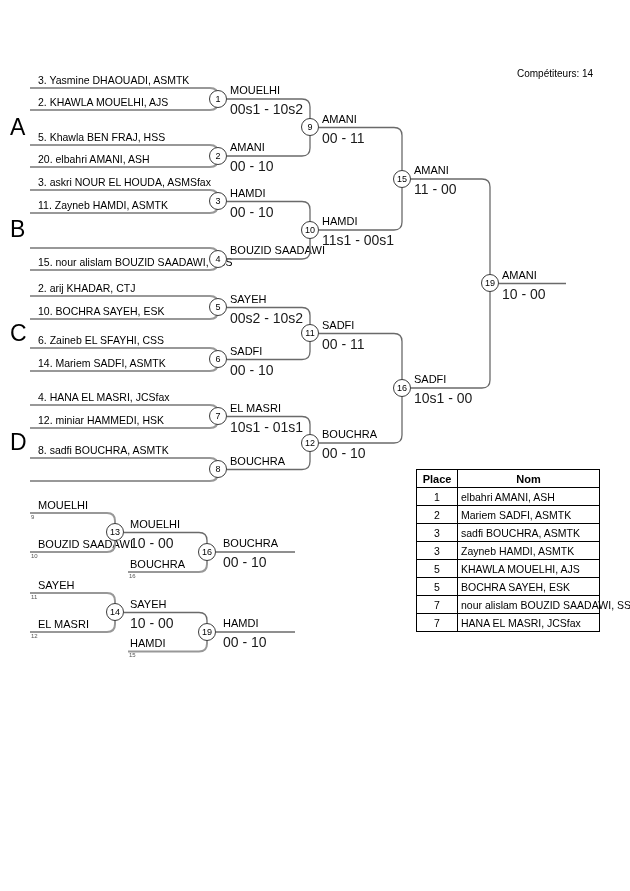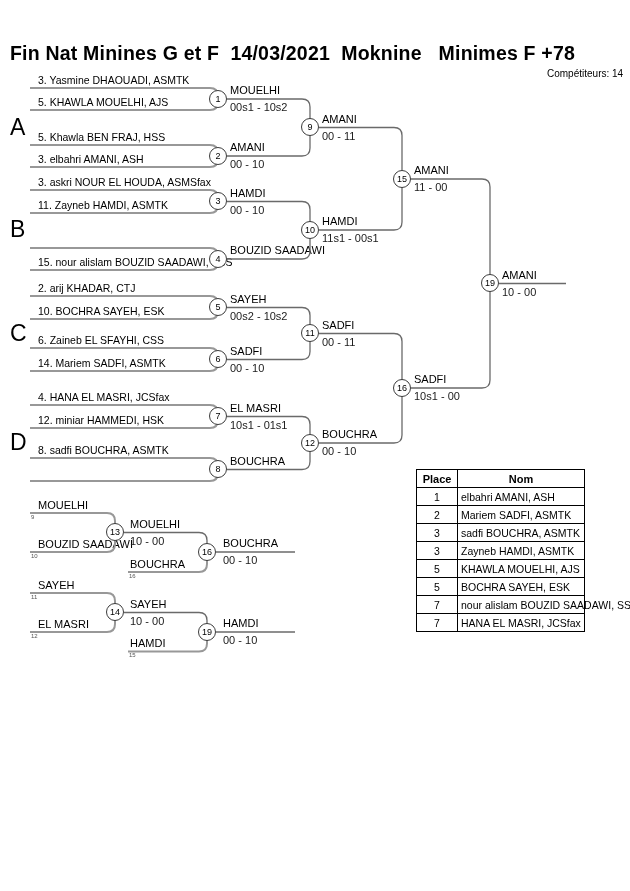--- a/index.html
+++ b/index.html
@@ -4,30 +4,30 @@
 <style>
   html,body{margin:0;padding:0;background:#fff}
   .stage{position:relative;width:630px;height:891px;background:#fff;overflow:hidden;
          font-family:"Liberation Sans",sans-serif;color:#000}
   .t{position:absolute;white-space:nowrap}
   .title{font-size:19.5px;font-weight:bold;white-space:pre;letter-spacing:.2px}
   .comp{font-size:10px}
   .sec{font-size:23px}
   .ent{font-size:10.5px}
   .win{font-size:11px}
-  .sc{font-size:11px;color:#1a1a1a}
+  .sc{font-size:14px;color:#1a1a1a}
   .tag{font-size:6px;color:#555}
   .node{position:absolute;width:16px;height:16px;border:1.2px solid #3c3c3c;border-radius:50%;
         background:#fff;font-size:9px;display:flex;align-items:center;justify-content:center;z-index:3}
   svg.lines{position:absolute;left:0;top:0;z-index:1}
   .el{stroke:#989898;stroke-width:2;fill:none}
   .cn{stroke:#6a6a6a;stroke-width:1.3;fill:none}
   .res-title{font-size:12px;font-weight:bold;text-align:center}
   table.res{position:absolute;left:416px;top:469px;border-collapse:collapse;table-layout:fixed;
-            width:169px;z-index:2;background:transparent}
+            width:184px;z-index:2;background:transparent}
   table.res th,table.res td{border:1.6px solid #000;height:17px;font-size:10.5px;padding:0 3px;
             overflow:visible}
   table.res th{font-weight:bold;text-align:center;font-size:11px}
   td.place{text-align:center;width:34px}
   td.nom{text-align:left;padding-left:6px;white-space:nowrap}
 </style>
 </head>
 <body>
 
 <div class="stage">
@@ -75,32 +75,31 @@
     <path class="el" d="M30,632 H107 Q115,632 115,624 V612.5"></path>
     <path class="el" d="M128,572 H199 Q207,572 207,564 V552"></path>
     <path class="el" d="M128,651.5 H199 Q207,651.5 207,643.5 V632"></path>
 
     <path class="cn" d="M124,532.5 H199 Q207,532.5 207,540.5 V552"></path>
     <path class="cn" d="M124,612.5 H199 Q207,612.5 207,620.5 V632"></path>
     <path class="cn" d="M216,552 H295"></path>
     <path class="cn" d="M216,632 H295"></path>
   </svg>
 
-  <div class="t title" style="left:10px;top:42px">Fin Nat Minines G et F  14/03/2021  Moknine   Minimes F +78</div>
-  <div class="t comp" style="left:547px;top:68px">Compétiteurs: 14</div>
+  <div class="t comp" style="left:517px;top:68px">Compétiteurs: 14</div>
 
   <div class="t sec" style="left:10px;top:114px">A</div>
   <div class="t sec" style="left:10px;top:216px">B</div>
   <div class="t sec" style="left:10px;top:320px">C</div>
   <div class="t sec" style="left:10px;top:429px">D</div>
 
   <div class="t ent" style="left:38px;top:74px">3. Yasmine DHAOUADI, ASMTK</div>
-  <div class="t ent" style="left:38px;top:96px">5. KHAWLA MOUELHI, AJS</div>
+  <div class="t ent" style="left:38px;top:96px">2. KHAWLA MOUELHI, AJS</div>
   <div class="t ent" style="left:38px;top:131px">5. Khawla BEN FRAJ, HSS</div>
-  <div class="t ent" style="left:38px;top:153px">3. elbahri AMANI, ASH</div>
+  <div class="t ent" style="left:38px;top:153px">20. elbahri AMANI, ASH</div>
   <div class="t ent" style="left:38px;top:176px">3. askri NOUR EL HOUDA, ASMSfax</div>
   <div class="t ent" style="left:38px;top:199px">11. Zayneb HAMDI, ASMTK</div>
   <div class="t ent" style="left:38px;top:256px">15. nour alislam BOUZID SAADAWI, SSS</div>
   <div class="t ent" style="left:38px;top:282px">2. arij KHADAR, CTJ</div>
   <div class="t ent" style="left:38px;top:305px">10. BOCHRA SAYEH, ESK</div>
   <div class="t ent" style="left:38px;top:334px">6. Zaineb EL SFAYHI, CSS</div>
   <div class="t ent" style="left:38px;top:357px">14. Mariem SADFI, ASMTK</div>
   <div class="t ent" style="left:38px;top:391px">4. HANA EL MASRI, JCSfax</div>
   <div class="t ent" style="left:38px;top:414px">12. miniar HAMMEDI, HSK</div>
   <div class="t ent" style="left:38px;top:444px">8. sadfi BOUCHRA, ASMTK</div>

